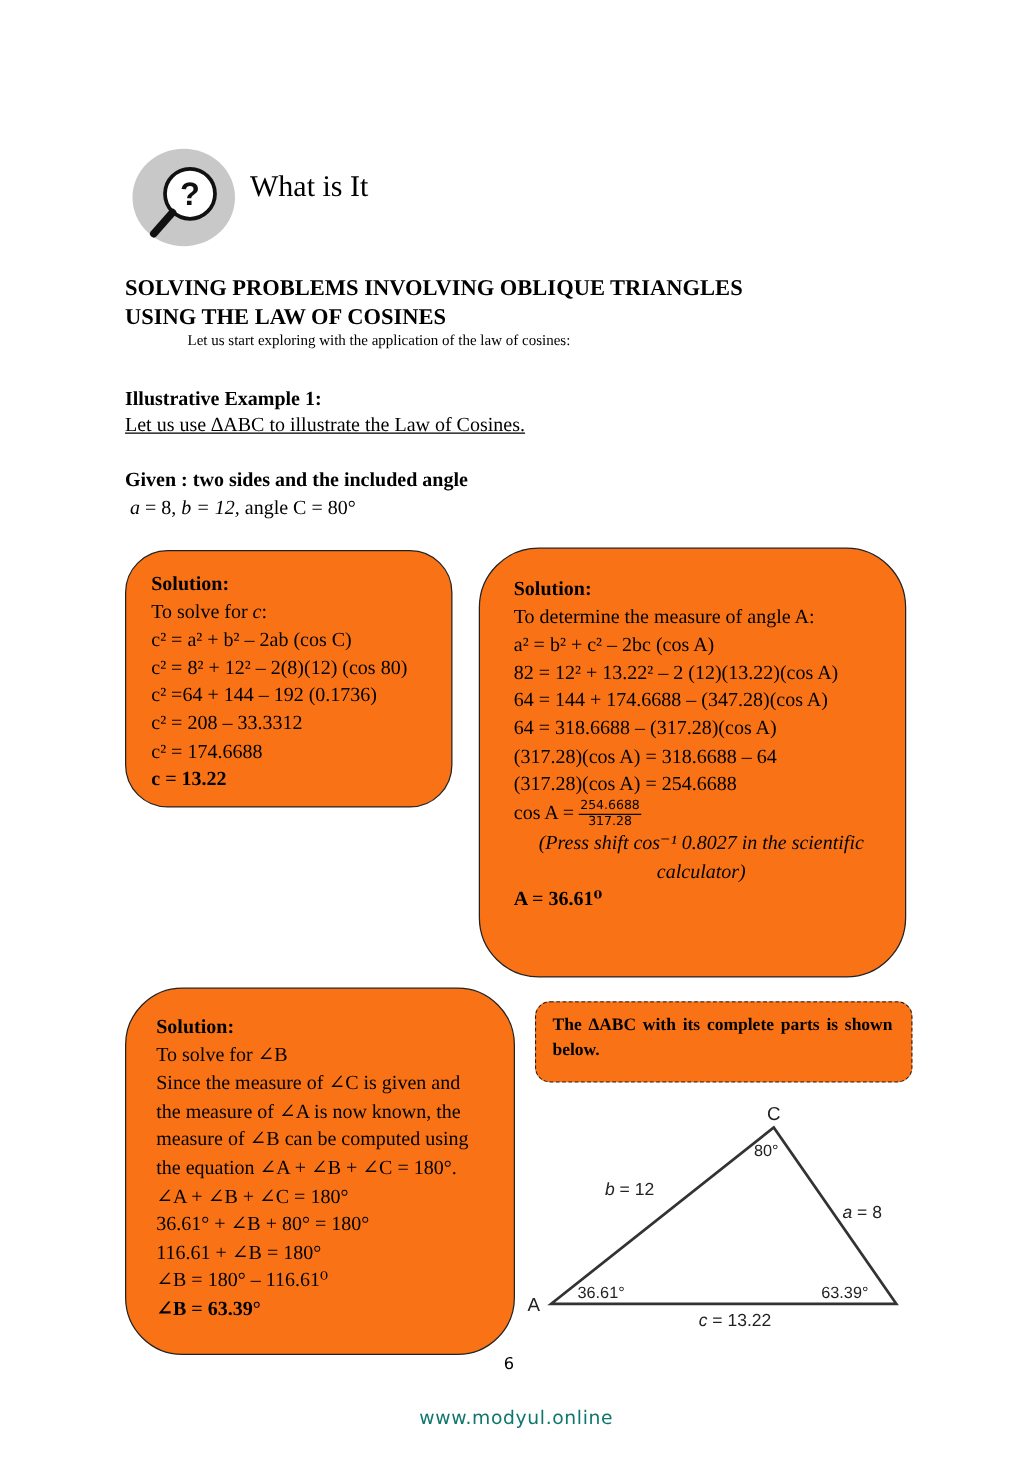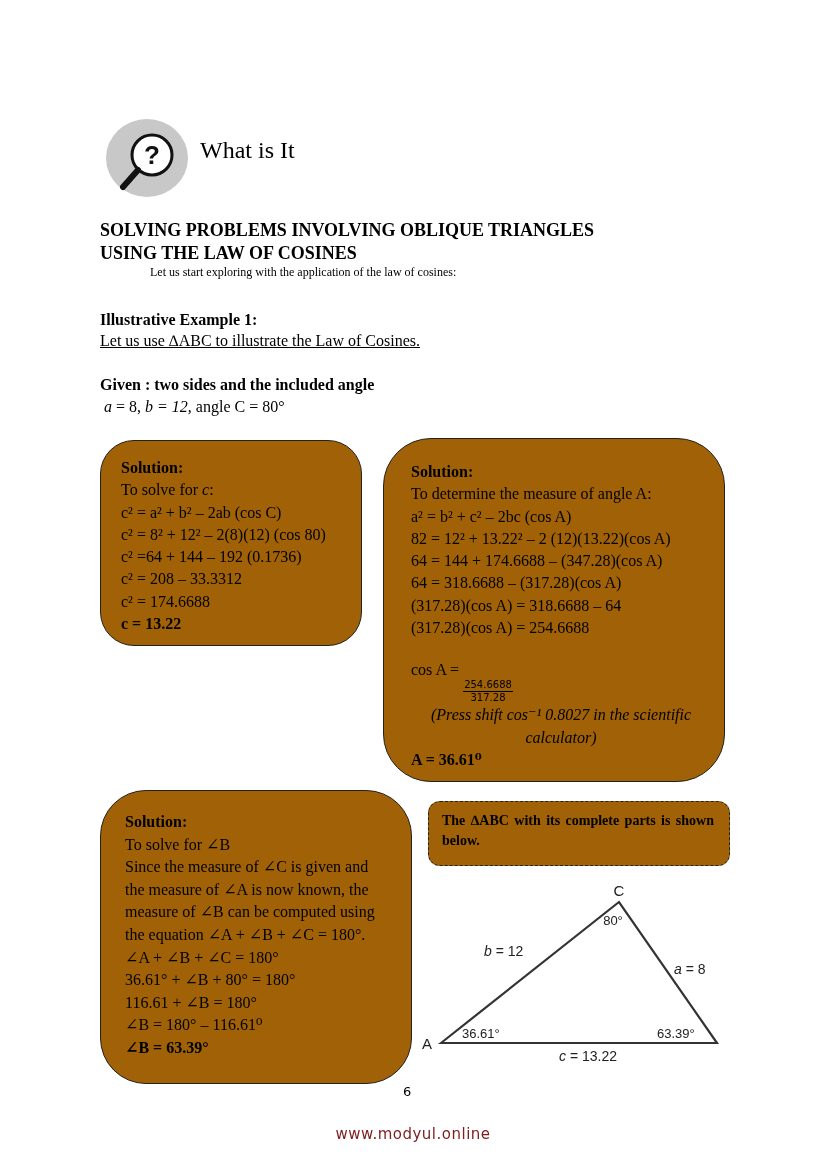--- a/index.html
+++ b/index.html
@@ -18,51 +18,51 @@
     }
     .main-title {
       left: 100px; width: 640px; text-align: left; font-weight: bold; font-size: 18px;
     }
     .t1 { top: 220px; }
     .t2 { top: 243px; }
     .intro { left: 150px; top: 265px; font-size: 12px; }
     .body16 { font-size: 16px; }
     .b { font-weight: bold; }
     .box {
-      position: absolute; border: 1.5px solid #222; background: #a16207;
+      position: absolute; border: 1.5px solid #222; background: #f97316;
     }
     .box1 { left: 100px; top: 440px; width: 260px; height: 204px; border-radius: 34px; }
     .box2 { left: 383px; top: 438px; width: 340px; height: 342px; border-radius: 48px; }
     .box3 { left: 100px; top: 790px; width: 310px; height: 292px; border-radius: 46px; }
     .box4 {
       left: 428px; top: 801px; width: 300px; height: 63px; border-radius: 12px;
       border: 1.5px dashed #222;
     }
     .line { font-size: 16px; line-height: 22.3px; white-space: nowrap; }
     .box1 .content { position: absolute; left: 20px; top: 16px; }
     .box2 .content { position: absolute; left: 27px; top: 22px; }
     .box3 .content { position: absolute; left: 24px; top: 20px; }
     .box4 .content {
       position: absolute; left: 13px; top: 9px; width: 272px;
       font-size: 14px; font-weight: bold; line-height: 20px; text-align: justify;
     }
     .box3 .line { line-height: 22.6px; }
     .frac { display: inline-block; vertical-align: middle; text-align: center;
       font-family: "DejaVu Sans", sans-serif; font-size: 10px; line-height: 12px; }
-    .frac .num { border-bottom: 1px solid #000; padding: 0 1px; display:block;margin-top:40px; }
+    .frac .num { border-bottom: 1px solid #000; padding: 0 1px; display:block; }
     .frac .den { display:block; }
     .center-italic { font-style: italic; text-align: center; width: 300px; white-space: normal; }
     .diagram { left: 414px; top: 876px; width: 320px; height: 195px; }
     .diag-label { font-family: "Liberation Sans", "DejaVu Sans", sans-serif; fill: #222; }
     .page-num {
       left: 403px; top: 1084px; font-family: "DejaVu Sans", sans-serif; font-size: 13px;
     }
     .watermark {
       left: 0; width: 826px; top: 1125px; text-align: center;
-      font-family: "DejaVu Sans", sans-serif; font-size: 15px; color: #7f1d1d; letter-spacing: 0.5px;
+      font-family: "DejaVu Sans", sans-serif; font-size: 15px; color: #0f766e; letter-spacing: 0.5px;
     }
   </style>
 </head>
 <body>
 
 <div class="abs icon-circle">
   <svg width="82" height="78" viewBox="0 0 82 78">
     <circle cx="46" cy="36" r="20" fill="#fff" stroke="#111" stroke-width="3"></circle>
     <text x="46" y="45" text-anchor="middle" font-family="Liberation Sans, sans-serif" font-size="26" font-weight="bold" fill="#111">?</text>
     <line x1="32" y1="51" x2="17" y2="68" stroke="#111" stroke-width="6" stroke-linecap="round"></line>

